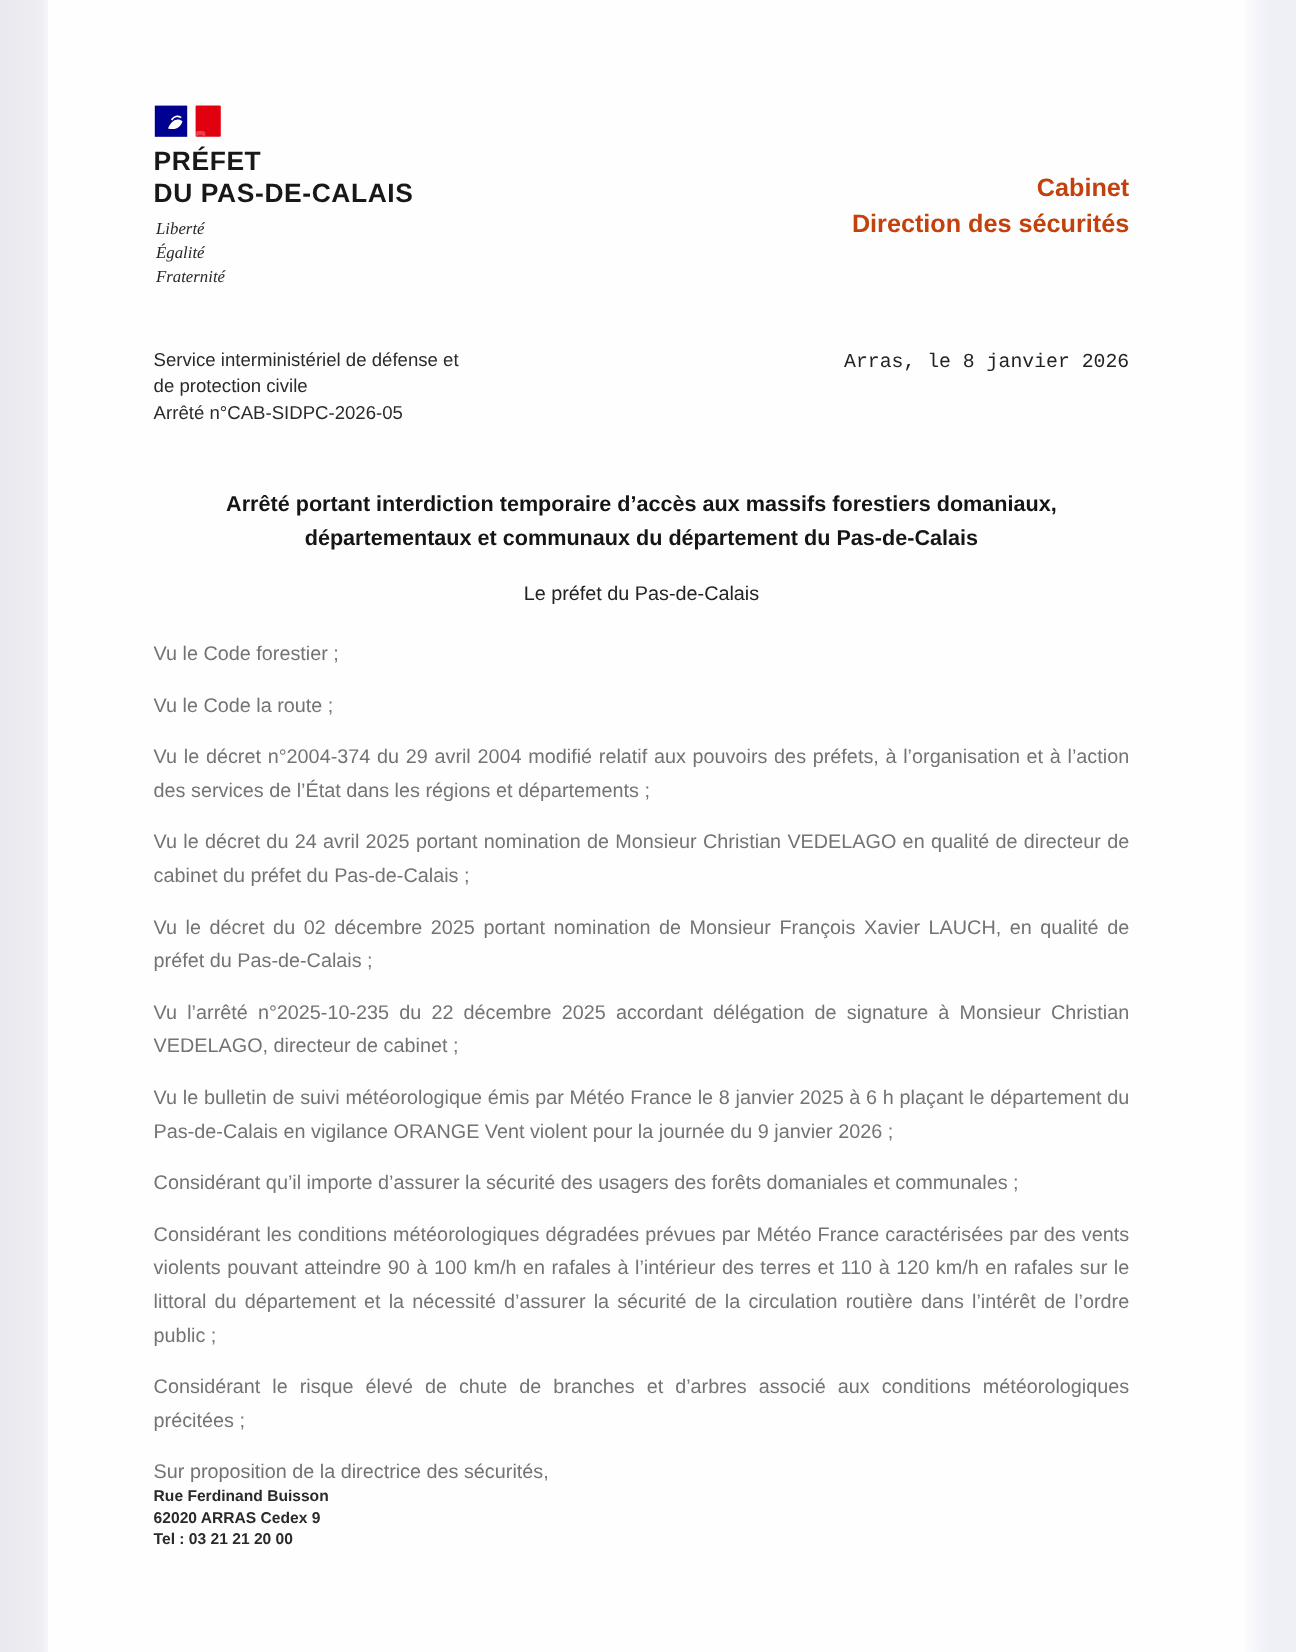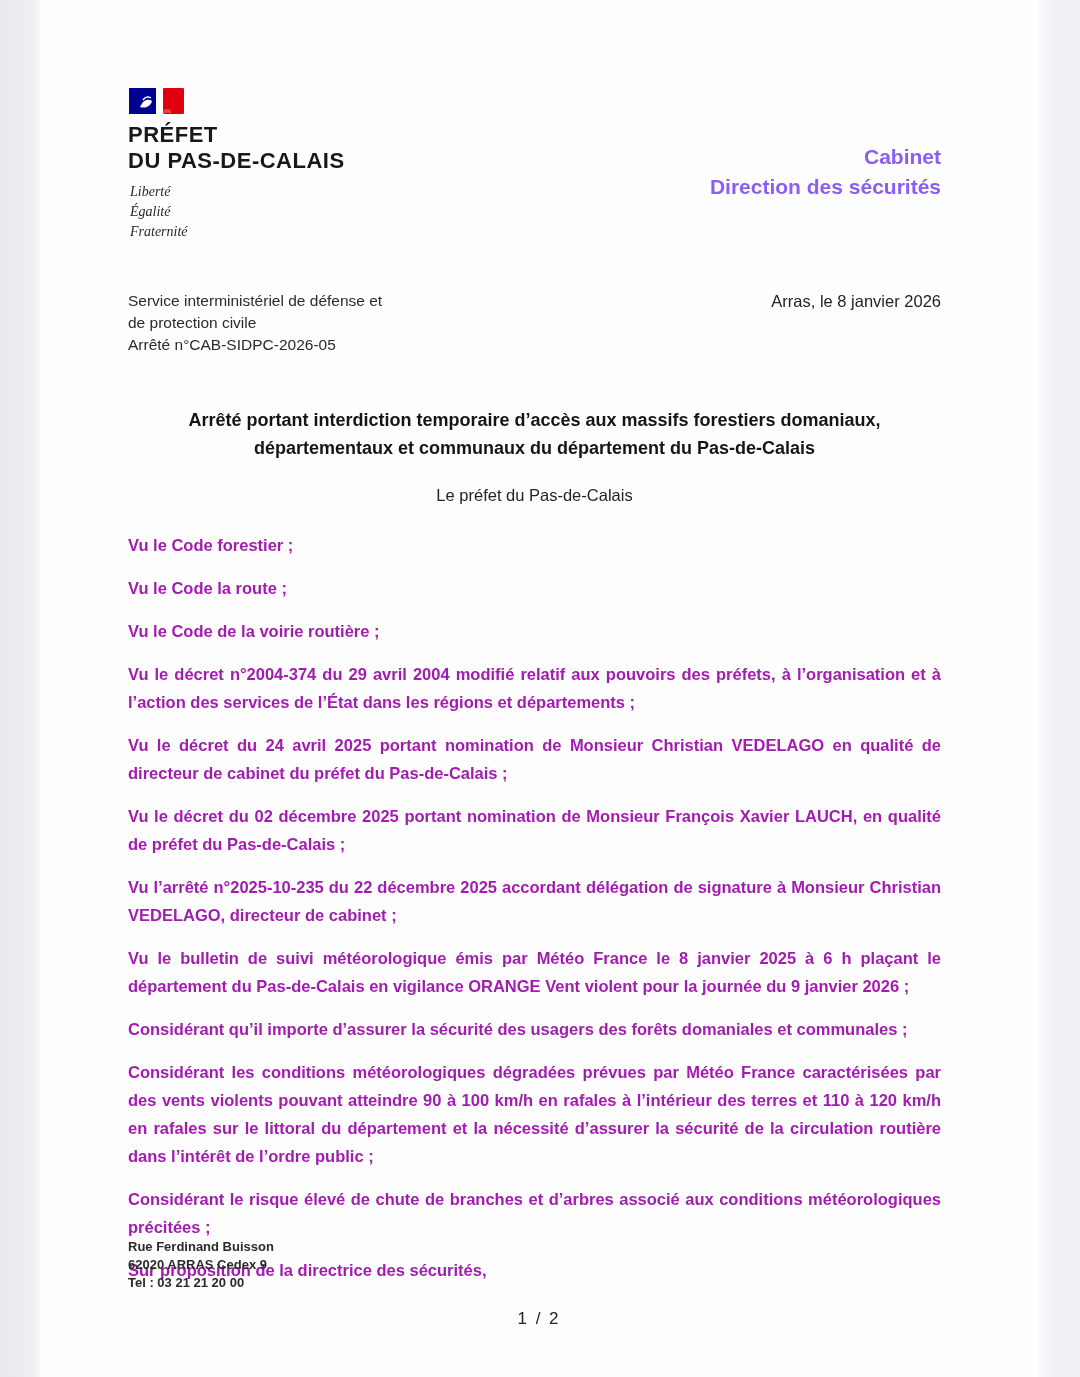--- a/index.html
+++ b/index.html
@@ -37,40 +37,40 @@
     font-size: 22px; font-weight: bold; letter-spacing: 0.5px;
     line-height: 26px; color: #18181b; margin-top: 6px;
   }
   .motto {
     font-family: "Liberation Serif", serif; font-style: italic;
     font-size: 14px; line-height: 20px; color: #27272a;
     margin-top: 8px; padding-left: 2px;
   }
   .dept-right {
     text-align: right; font-weight: bold; font-size: 21px;
-    line-height: 30px; color: #8b5cf6; margin-top: 16px;
+    line-height: 30px; color: #c2410c; margin-top: 16px;
   }
 
   
   .ref-row { display: flex; justify-content: space-between; margin-top: 48px; }
   .service-block { font-size: 15.5px; line-height: 22px; color: #2a2a2c; }
-  .place-date { font-size: 16.5px; color: #232325; padding-top: 2px; }
+  .place-date { font-size: 16.5px; color: #232325; padding-top: 2px; font-family: Liberation Mono, monospace; }
 
   
   .doc-title {
     text-align: center; font-weight: bold; font-size: 18px;
     line-height: 28px; color: #151517; margin-top: 50px;
   }
   .doc-subtitle { text-align: center; font-size: 16.5px; margin-top: 24px; color: #232325; }
 
   
   .body-text { margin-top: 26px; }
   .body-text p {
     font-size: 16.5px; line-height: 28px; text-align: justify;
-    color: #a21caf; margin-bottom: 15px; font-weight: bold;
+    color: #737373; margin-bottom: 15px;
   }
 
   
   .footer-address {
     position: absolute; left: 88px; bottom: 85px;
     font-size: 13px; font-weight: 600; line-height: 18px; color: #2a2a2c;
   }
   .page-number {
     position: absolute; left: 0; right: 0; bottom: 48px;
     text-align: center; font-size: 17px; color: #232325; letter-spacing: 2px;
@@ -126,34 +126,32 @@
     <div class="doc-title">
       <div>Arrêté portant interdiction temporaire d’accès aux massifs forestiers domaniaux,</div>
       <div>départementaux et communaux du département du Pas-de-Calais</div>
     </div>
 
     <div class="doc-subtitle">Le préfet du Pas-de-Calais</div>
 
     <div class="body-text">
       <p>Vu le Code forestier ;</p>
       <p>Vu le Code la route ;</p>
-      <p>Vu le Code de la voirie routière ;</p>
       <p>Vu le décret n°2004-374 du 29 avril 2004 modifié relatif aux pouvoirs des préfets, à l’organisation et à l’action des services de l’État dans les régions et départements ;</p>
       <p>Vu le décret du 24 avril 2025 portant nomination de Monsieur Christian VEDELAGO en qualité de directeur de cabinet du préfet du Pas-de-Calais ;</p>
       <p>Vu le décret du 02 décembre 2025 portant nomination de Monsieur François Xavier LAUCH, en qualité de préfet du Pas-de-Calais ;</p>
       <p>Vu l’arrêté n°2025-10-235 du 22 décembre 2025 accordant délégation de signature à Monsieur Christian VEDELAGO, directeur de cabinet ;</p>
       <p>Vu le bulletin de suivi météorologique émis par Météo France le 8 janvier 2025 à 6 h plaçant le département du Pas-de-Calais en vigilance ORANGE Vent violent pour la journée du 9 janvier 2026 ;</p>
       <p>Considérant qu’il importe d’assurer la sécurité des usagers des forêts domaniales et communales ;</p>
       <p>Considérant les conditions météorologiques dégradées prévues par Météo France caractérisées par des vents violents pouvant atteindre 90 à 100 km/h en rafales à l’intérieur des terres et 110 à 120 km/h en rafales sur le littoral du département et la nécessité d’assurer la sécurité de la circulation routière dans l’intérêt de l’ordre public ;</p>
       <p>Considérant le risque élevé de chute de branches et d’arbres associé aux conditions météorologiques précitées ;</p>
       <p>Sur proposition de la directrice des sécurités,</p>
     </div>
 
   </div>
 
   <div class="footer-address">
     <div>Rue Ferdinand Buisson</div>
     <div>62020 ARRAS Cedex 9</div>
     <div>Tel : 03 21 21 20 00</div>
   </div>
 
-  <div class="page-number">1 / 2</div>
 </div>
 
 </body></html>

